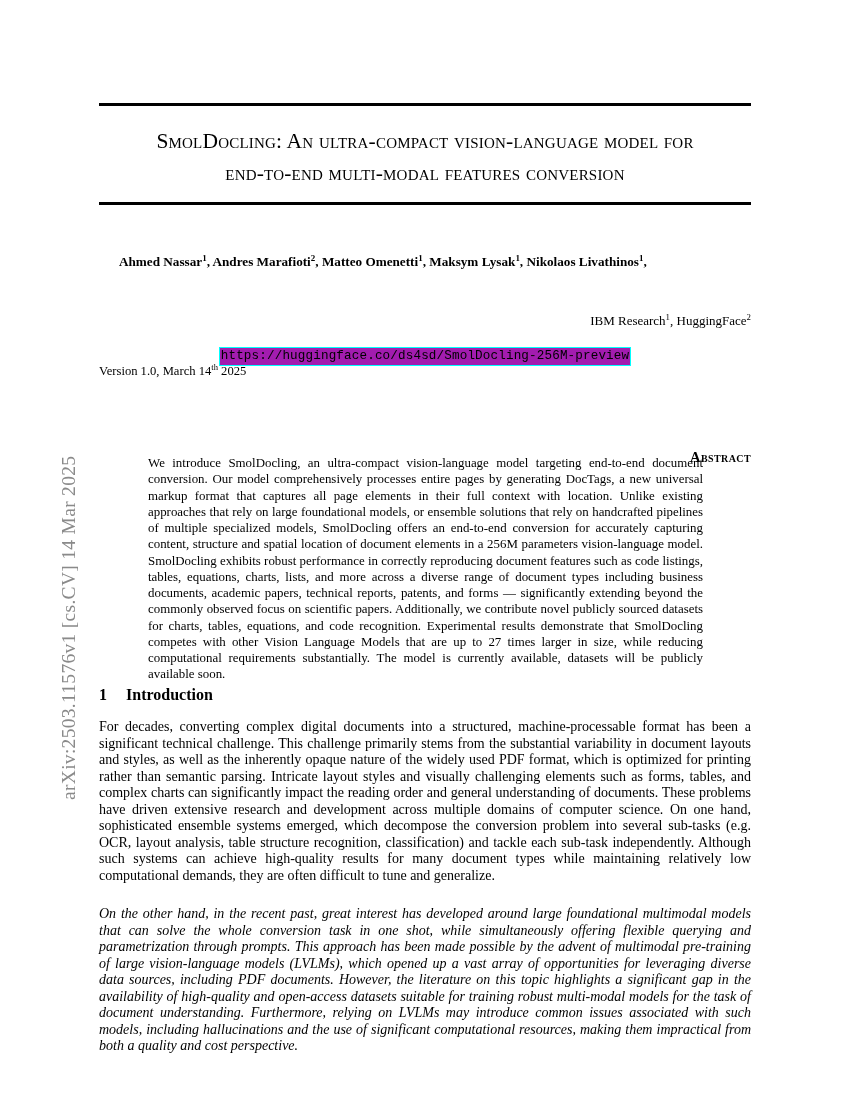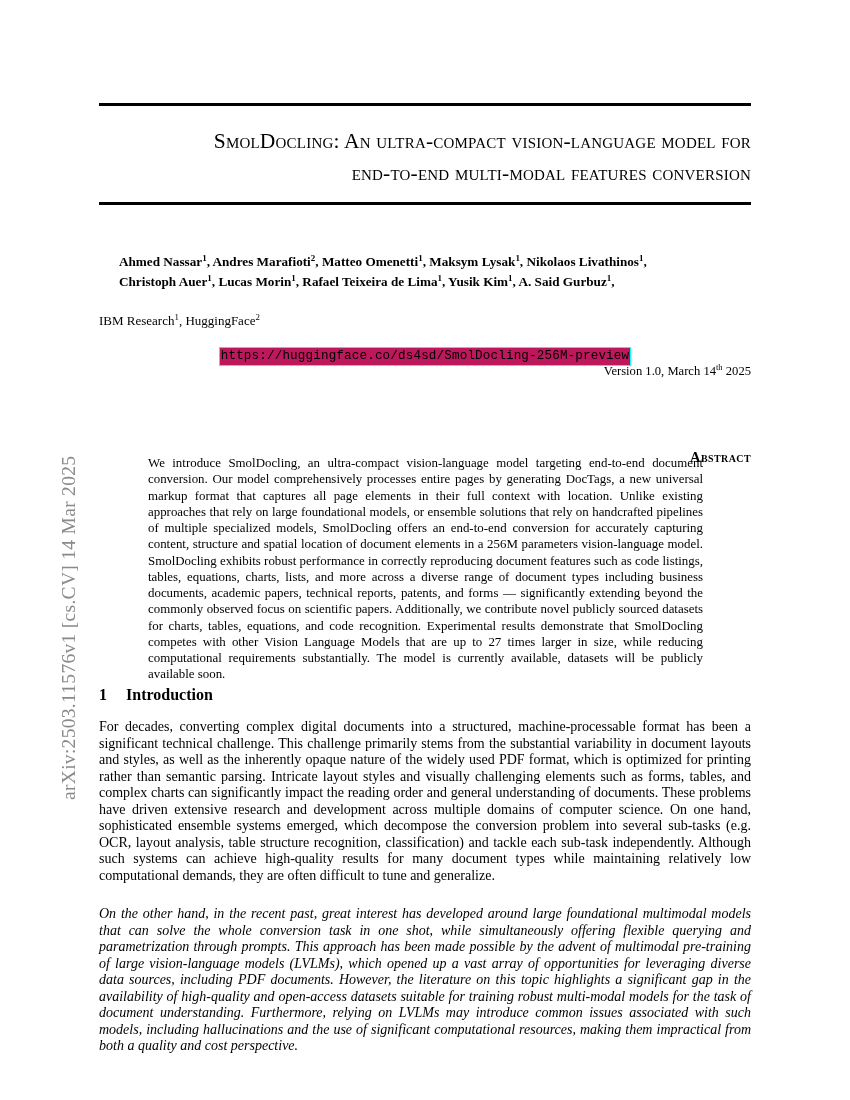--- a/index.html
+++ b/index.html
@@ -69,21 +69,20 @@
     top: 125px;
     width: 652px;
     text-align: center;
   }
   .title-line {
     font-variant: small-caps;
     font-size: 21.5px;
     line-height: 32px;
     letter-spacing: 0.2px;
     white-space: nowrap;
-    text-align: right;
   }
 
   
   .authors {
     position: absolute;
     left: 20px;
     top: 252px;
     width: 612px;
     text-align: left;
     font-weight: bold;
@@ -95,21 +94,21 @@
     vertical-align: super;
     line-height: 0;
     font-weight: bold;
   }
 
   .affil {
     position: absolute;
     left: 0;
     top: 313px;
     width: 652px;
-    text-align: left;
+    text-align: right;
     font-size: 13px;
   }
   .affil sup { font-weight: normal; }
 
   
   .url-wrap {
     position: absolute;
     left: 0;
     top: 345px;
     width: 652px;
@@ -117,28 +116,28 @@
   }
   .url-box {
     display: inline-block;
     border: 1px solid #00ffff;
     padding: 0px 1px;
     font-family: "Liberation Mono", "DejaVu Sans Mono", monospace;
     font-size: 12.6px;
     line-height: 17px;
     letter-spacing: 0.15px;
     color: #000;
-    background: #be185d;
+    background: #a21caf;
   }
   .version {
     position: absolute;
     left: 0;
     top: 364px;
     width: 652px;
-    text-align: right;
+    text-align: left;
     font-size: 12.6px;
   }
   .version sup {
     font-size: 0.68em;
     vertical-align: super;
     line-height: 0;
   }
 
   
   .abstract-title {
@@ -203,21 +202,20 @@
 
   <div class="title-block">
     <div class="title-line">SmolDocling: An ultra-compact vision-language model for</div>
     <div class="title-line">end-to-end multi-modal features conversion</div>
   </div>
 
   <div class="rule-bottom"></div>
 
   <div class="authors">
     <div>Ahmed Nassar<sup>1</sup>, Andres Marafioti<sup>2</sup>, Matteo Omenetti<sup>1</sup>, Maksym Lysak<sup>1</sup>, Nikolaos Livathinos<sup>1</sup>,</div>
-    <div>Christoph Auer<sup>1</sup>, Lucas Morin<sup>1</sup>, Rafael Teixeira de Lima<sup>1</sup>, Yusik Kim<sup>1</sup>, A. Said Gurbuz<sup>1</sup>,</div>
   </div>
 
   <div class="affil">IBM Research<sup>1</sup>, HuggingFace<sup>2</sup></div>
 
   <div class="url-wrap">
     <span class="url-box" style="border-color: rgb(0, 255, 255);">https://huggingface.co/ds4sd/SmolDocling-256M-preview</span>
   </div>
 
   <div class="version">Version 1.0, March 14<sup>th</sup> 2025</div>
 

